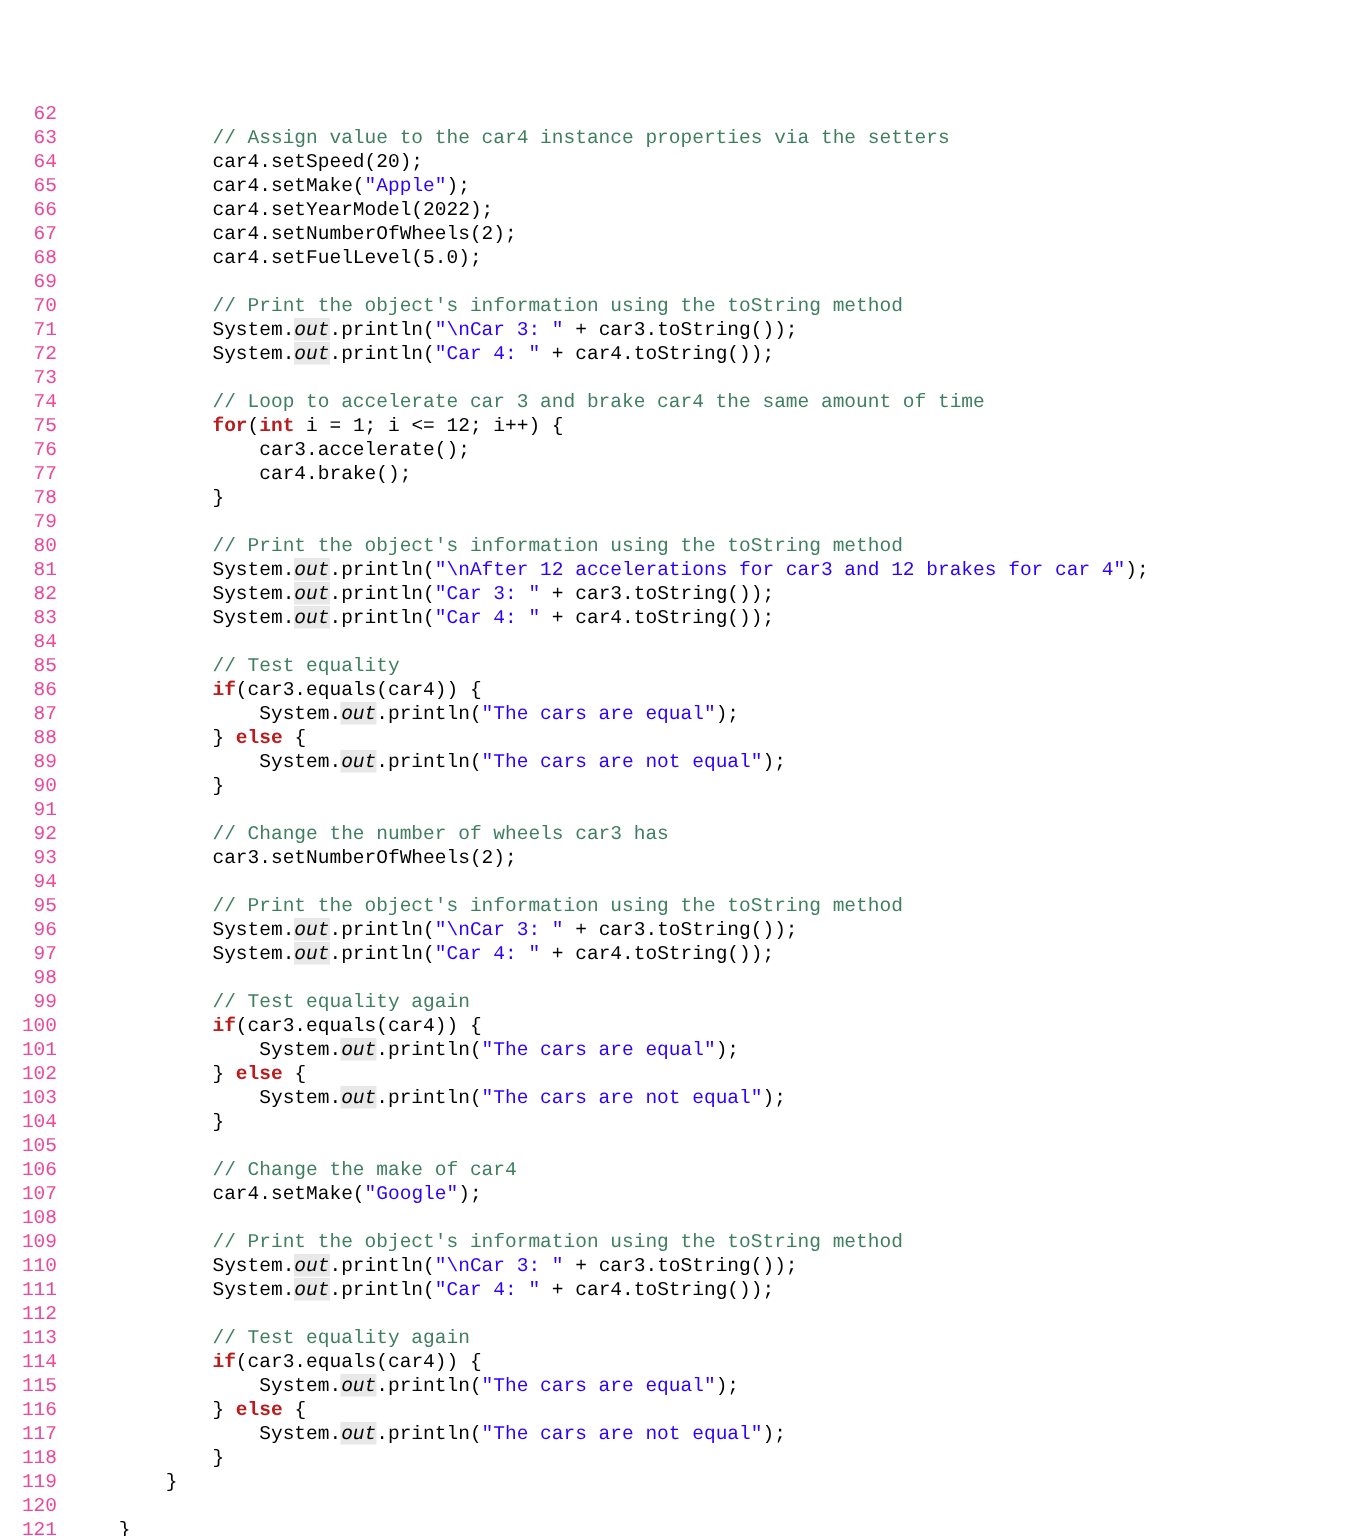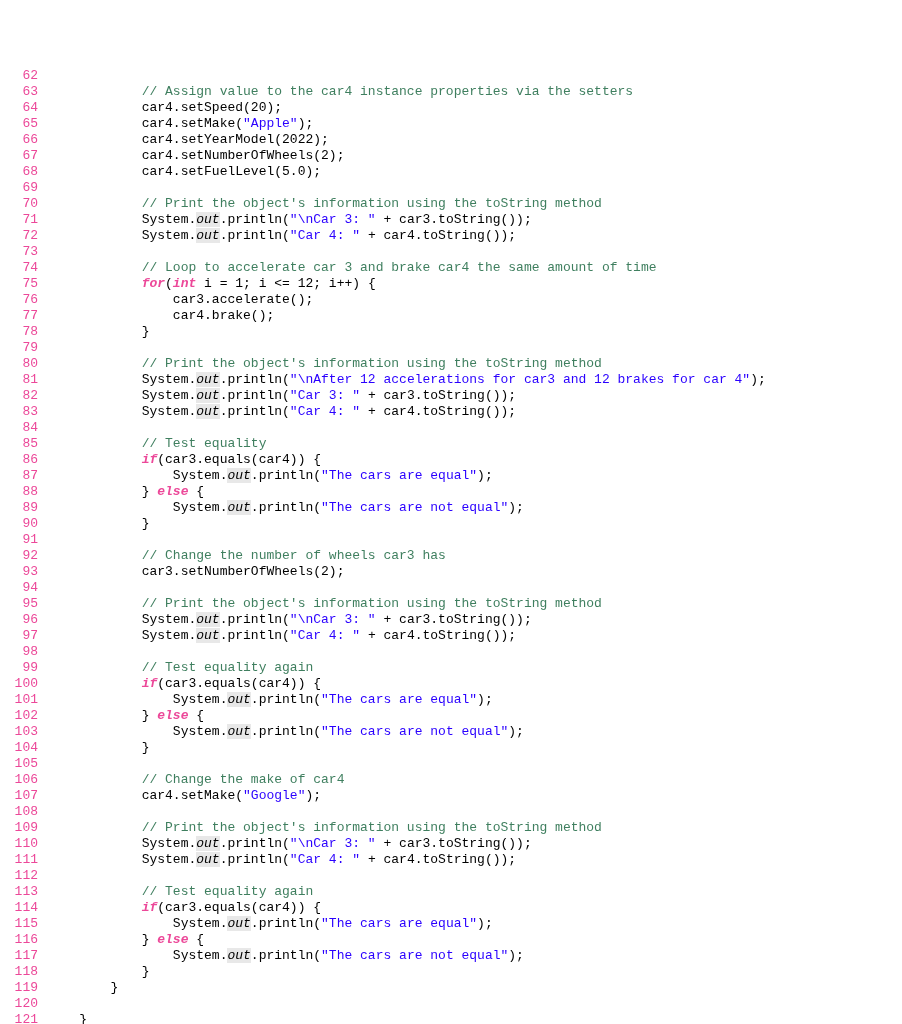--- a/index.html
+++ b/index.html
@@ -21,21 +21,21 @@
     text-align: right;
     color: #ec4899;
     padding-right: 10px;
     user-select: none;
     flex-shrink: 0;
   }
   .code {
     flex: 1;
   }
   .c-comment { color: #3f7f5f; text-align: right; }
-  .c-keyword { color: #ec4899; font-weight: bold; font-style: italic; }
+  .c-keyword { color: #b91c1c; font-weight: bold; }
   .c-string  { color: #2a00ff; }
   .c-static  { color: #000000; background: #e8e8e8; font-style: italic; margin-top: 27px; }
   .c-plain   { color: #000000; }
 </style>
 </head>
 <body>
 
 
 
 <div id="editor"><div class="line"><span class="gutter">62</span><span class="code">            </span></div><div class="line"><span class="gutter">63</span><span class="code">            <span class="c-comment">// Assign value to the car4 instance properties via the setters</span></span></div><div class="line"><span class="gutter">64</span><span class="code">            <span class="c-plain">car4.setSpeed(20);</span></span></div><div class="line"><span class="gutter">65</span><span class="code">            <span class="c-plain">car4.setMake(</span><span class="c-string">"Apple"</span><span class="c-plain">);</span></span></div><div class="line"><span class="gutter">66</span><span class="code">            <span class="c-plain">car4.setYearModel(2022);</span></span></div><div class="line"><span class="gutter">67</span><span class="code">            <span class="c-plain">car4.setNumberOfWheels(2);</span></span></div><div class="line"><span class="gutter">68</span><span class="code">            <span class="c-plain">car4.setFuelLevel(5.0);</span></span></div><div class="line"><span class="gutter">69</span><span class="code">            </span></div><div class="line"><span class="gutter">70</span><span class="code">            <span class="c-comment">// Print the object's information using the toString method</span></span></div><div class="line"><span class="gutter">71</span><span class="code">            <span class="c-plain">System.</span><span class="c-static">out</span><span class="c-plain">.println(</span><span class="c-string">"\nCar 3: "</span><span class="c-plain"> + car3.toString());</span></span></div><div class="line"><span class="gutter">72</span><span class="code">            <span class="c-plain">System.</span><span class="c-static">out</span><span class="c-plain">.println(</span><span class="c-string">"Car 4: "</span><span class="c-plain"> + car4.toString());</span></span></div><div class="line"><span class="gutter">73</span><span class="code">            </span></div><div class="line"><span class="gutter">74</span><span class="code">            <span class="c-comment">// Loop to accelerate car 3 and brake car4 the same amount of time</span></span></div><div class="line"><span class="gutter">75</span><span class="code">            <span class="c-keyword">for</span><span class="c-plain">(</span><span class="c-keyword">int</span><span class="c-plain"> i = 1; i &lt;= 12; i++) {</span></span></div><div class="line"><span class="gutter">76</span><span class="code">                <span class="c-plain">car3.accelerate();</span></span></div><div class="line"><span class="gutter">77</span><span class="code">                <span class="c-plain">car4.brake();</span></span></div><div class="line"><span class="gutter">78</span><span class="code">            <span class="c-plain">}</span></span></div><div class="line"><span class="gutter">79</span><span class="code">            </span></div><div class="line"><span class="gutter">80</span><span class="code">            <span class="c-comment">// Print the object's information using the toString method</span></span></div><div class="line"><span class="gutter">81</span><span class="code">            <span class="c-plain">System.</span><span class="c-static">out</span><span class="c-plain">.println(</span><span class="c-string">"\nAfter 12 accelerations for car3 and 12 brakes for car 4"</span><span class="c-plain">);</span></span></div><div class="line"><span class="gutter">82</span><span class="code">            <span class="c-plain">System.</span><span class="c-static">out</span><span class="c-plain">.println(</span><span class="c-string">"Car 3: "</span><span class="c-plain"> + car3.toString());</span></span></div><div class="line"><span class="gutter">83</span><span class="code">            <span class="c-plain">System.</span><span class="c-static">out</span><span class="c-plain">.println(</span><span class="c-string">"Car 4: "</span><span class="c-plain"> + car4.toString());</span></span></div><div class="line"><span class="gutter">84</span><span class="code">            </span></div><div class="line"><span class="gutter">85</span><span class="code">            <span class="c-comment">// Test equality</span></span></div><div class="line"><span class="gutter">86</span><span class="code">            <span class="c-keyword">if</span><span class="c-plain">(car3.equals(car4)) {</span></span></div><div class="line"><span class="gutter">87</span><span class="code">                <span class="c-plain">System.</span><span class="c-static">out</span><span class="c-plain">.println(</span><span class="c-string">"The cars are equal"</span><span class="c-plain">);</span></span></div><div class="line"><span class="gutter">88</span><span class="code">            <span class="c-plain">} </span><span class="c-keyword">else</span><span class="c-plain"> {</span></span></div><div class="line"><span class="gutter">89</span><span class="code">                <span class="c-plain">System.</span><span class="c-static">out</span><span class="c-plain">.println(</span><span class="c-string">"The cars are not equal"</span><span class="c-plain">);</span></span></div><div class="line"><span class="gutter">90</span><span class="code">            <span class="c-plain">}</span></span></div><div class="line"><span class="gutter">91</span><span class="code">            </span></div><div class="line"><span class="gutter">92</span><span class="code">            <span class="c-comment">// Change the number of wheels car3 has</span></span></div><div class="line"><span class="gutter">93</span><span class="code">            <span class="c-plain">car3.setNumberOfWheels(2);</span></span></div><div class="line"><span class="gutter">94</span><span class="code">            </span></div><div class="line"><span class="gutter">95</span><span class="code">            <span class="c-comment">// Print the object's information using the toString method</span></span></div><div class="line"><span class="gutter">96</span><span class="code">            <span class="c-plain">System.</span><span class="c-static">out</span><span class="c-plain">.println(</span><span class="c-string">"\nCar 3: "</span><span class="c-plain"> + car3.toString());</span></span></div><div class="line"><span class="gutter">97</span><span class="code">            <span class="c-plain">System.</span><span class="c-static">out</span><span class="c-plain">.println(</span><span class="c-string">"Car 4: "</span><span class="c-plain"> + car4.toString());</span></span></div><div class="line"><span class="gutter">98</span><span class="code">            </span></div><div class="line"><span class="gutter">99</span><span class="code">            <span class="c-comment">// Test equality again</span></span></div><div class="line"><span class="gutter">100</span><span class="code">            <span class="c-keyword">if</span><span class="c-plain">(car3.equals(car4)) {</span></span></div><div class="line"><span class="gutter">101</span><span class="code">                <span class="c-plain">System.</span><span class="c-static">out</span><span class="c-plain">.println(</span><span class="c-string">"The cars are equal"</span><span class="c-plain">);</span></span></div><div class="line"><span class="gutter">102</span><span class="code">            <span class="c-plain">} </span><span class="c-keyword">else</span><span class="c-plain"> {</span></span></div><div class="line"><span class="gutter">103</span><span class="code">                <span class="c-plain">System.</span><span class="c-static">out</span><span class="c-plain">.println(</span><span class="c-string">"The cars are not equal"</span><span class="c-plain">);</span></span></div><div class="line"><span class="gutter">104</span><span class="code">            <span class="c-plain">}</span></span></div><div class="line"><span class="gutter">105</span><span class="code">            </span></div><div class="line"><span class="gutter">106</span><span class="code">            <span class="c-comment">// Change the make of car4</span></span></div><div class="line"><span class="gutter">107</span><span class="code">            <span class="c-plain">car4.setMake(</span><span class="c-string">"Google"</span><span class="c-plain">);</span></span></div><div class="line"><span class="gutter">108</span><span class="code">            </span></div><div class="line"><span class="gutter">109</span><span class="code">            <span class="c-comment">// Print the object's information using the toString method</span></span></div><div class="line"><span class="gutter">110</span><span class="code">            <span class="c-plain">System.</span><span class="c-static">out</span><span class="c-plain">.println(</span><span class="c-string">"\nCar 3: "</span><span class="c-plain"> + car3.toString());</span></span></div><div class="line"><span class="gutter">111</span><span class="code">            <span class="c-plain">System.</span><span class="c-static">out</span><span class="c-plain">.println(</span><span class="c-string">"Car 4: "</span><span class="c-plain"> + car4.toString());</span></span></div><div class="line"><span class="gutter">112</span><span class="code">            </span></div><div class="line"><span class="gutter">113</span><span class="code">            <span class="c-comment">// Test equality again</span></span></div><div class="line"><span class="gutter">114</span><span class="code">            <span class="c-keyword">if</span><span class="c-plain">(car3.equals(car4)) {</span></span></div><div class="line"><span class="gutter">115</span><span class="code">                <span class="c-plain">System.</span><span class="c-static">out</span><span class="c-plain">.println(</span><span class="c-string">"The cars are equal"</span><span class="c-plain">);</span></span></div><div class="line"><span class="gutter">116</span><span class="code">            <span class="c-plain">} </span><span class="c-keyword">else</span><span class="c-plain"> {</span></span></div><div class="line"><span class="gutter">117</span><span class="code">                <span class="c-plain">System.</span><span class="c-static">out</span><span class="c-plain">.println(</span><span class="c-string">"The cars are not equal"</span><span class="c-plain">);</span></span></div><div class="line"><span class="gutter">118</span><span class="code">            <span class="c-plain">}</span></span></div><div class="line"><span class="gutter">119</span><span class="code">        <span class="c-plain">}</span></span></div><div class="line"><span class="gutter">120</span><span class="code">    </span></div><div class="line"><span class="gutter">121</span><span class="code">    <span class="c-plain">}</span></span></div></div>

